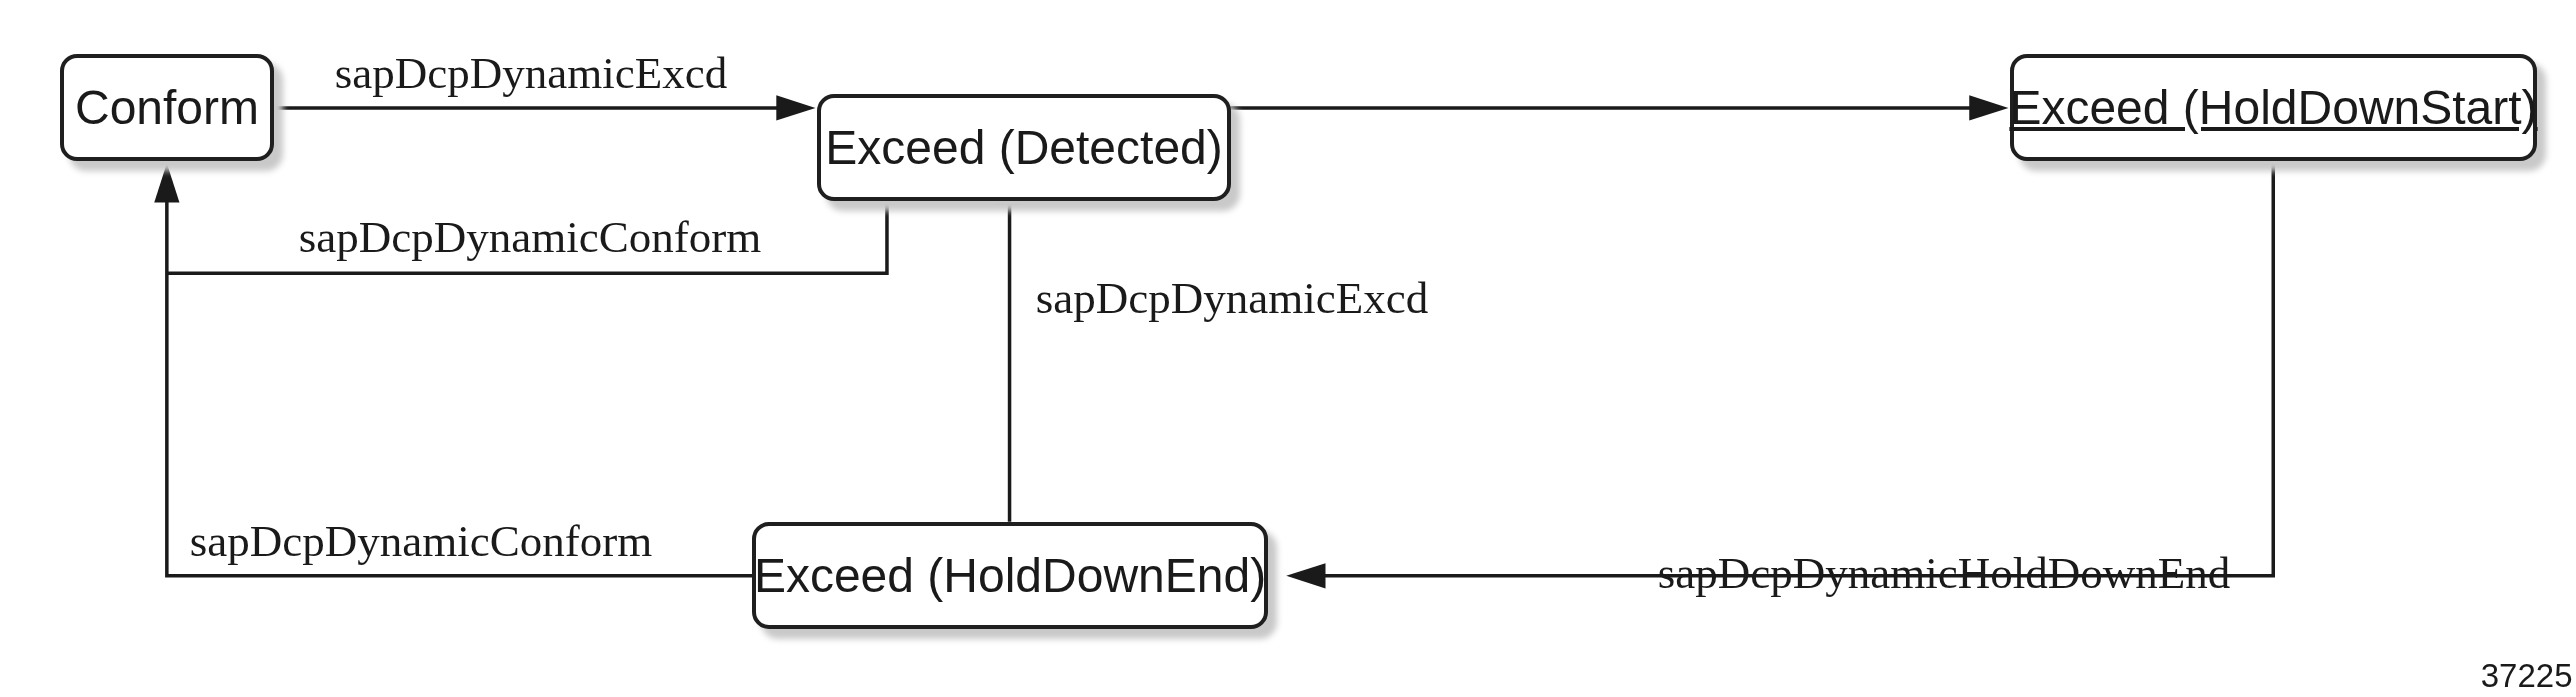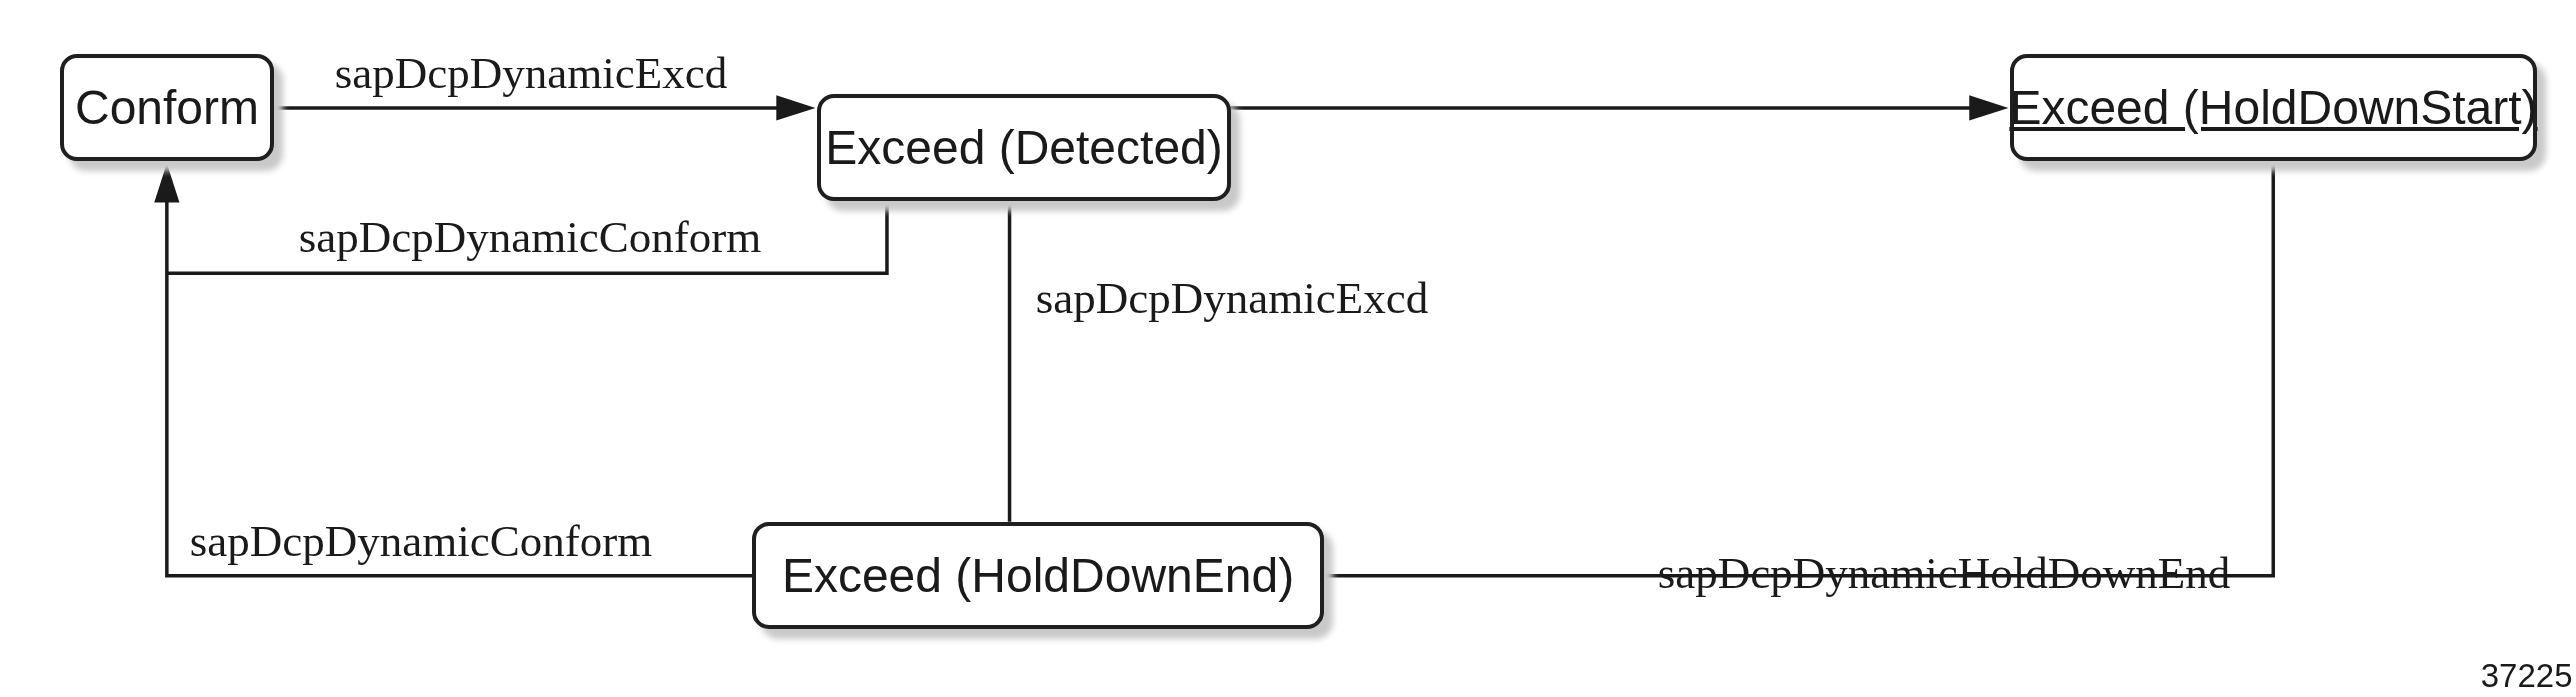--- a/index.html
+++ b/index.html
@@ -93,21 +93,21 @@
   </div>
 
   <div class="state-box" style="left:817px; top:54px; width:414px; height:107px;margin-top:40px;">
     <span>Exceed (Detected)</span>
   </div>
 
   <div class="state-box" style="left:2010px; top:54px; width:527px; height:107px;text-decoration:underline;">
     <span>Exceed (HoldDownStart)</span>
   </div>
 
-  <div class="state-box" style="left:752px; top:522px; width:572px; height:107px;">
+  <div class="state-box" style="left:752px; top:522px; width:516px; height:107px;">
     <span>Exceed (HoldDownEnd)</span>
   </div>
 
   <div class="edge-label" style="left:531px; top:73px;">sapDcpDynamicExcd</div>
 
 
   <div class="edge-label" style="left:530px; top:237px;">sapDcpDynamicConform</div>
 
   <div class="edge-label" style="left:1232px; top:298px;">sapDcpDynamicExcd</div>
 

